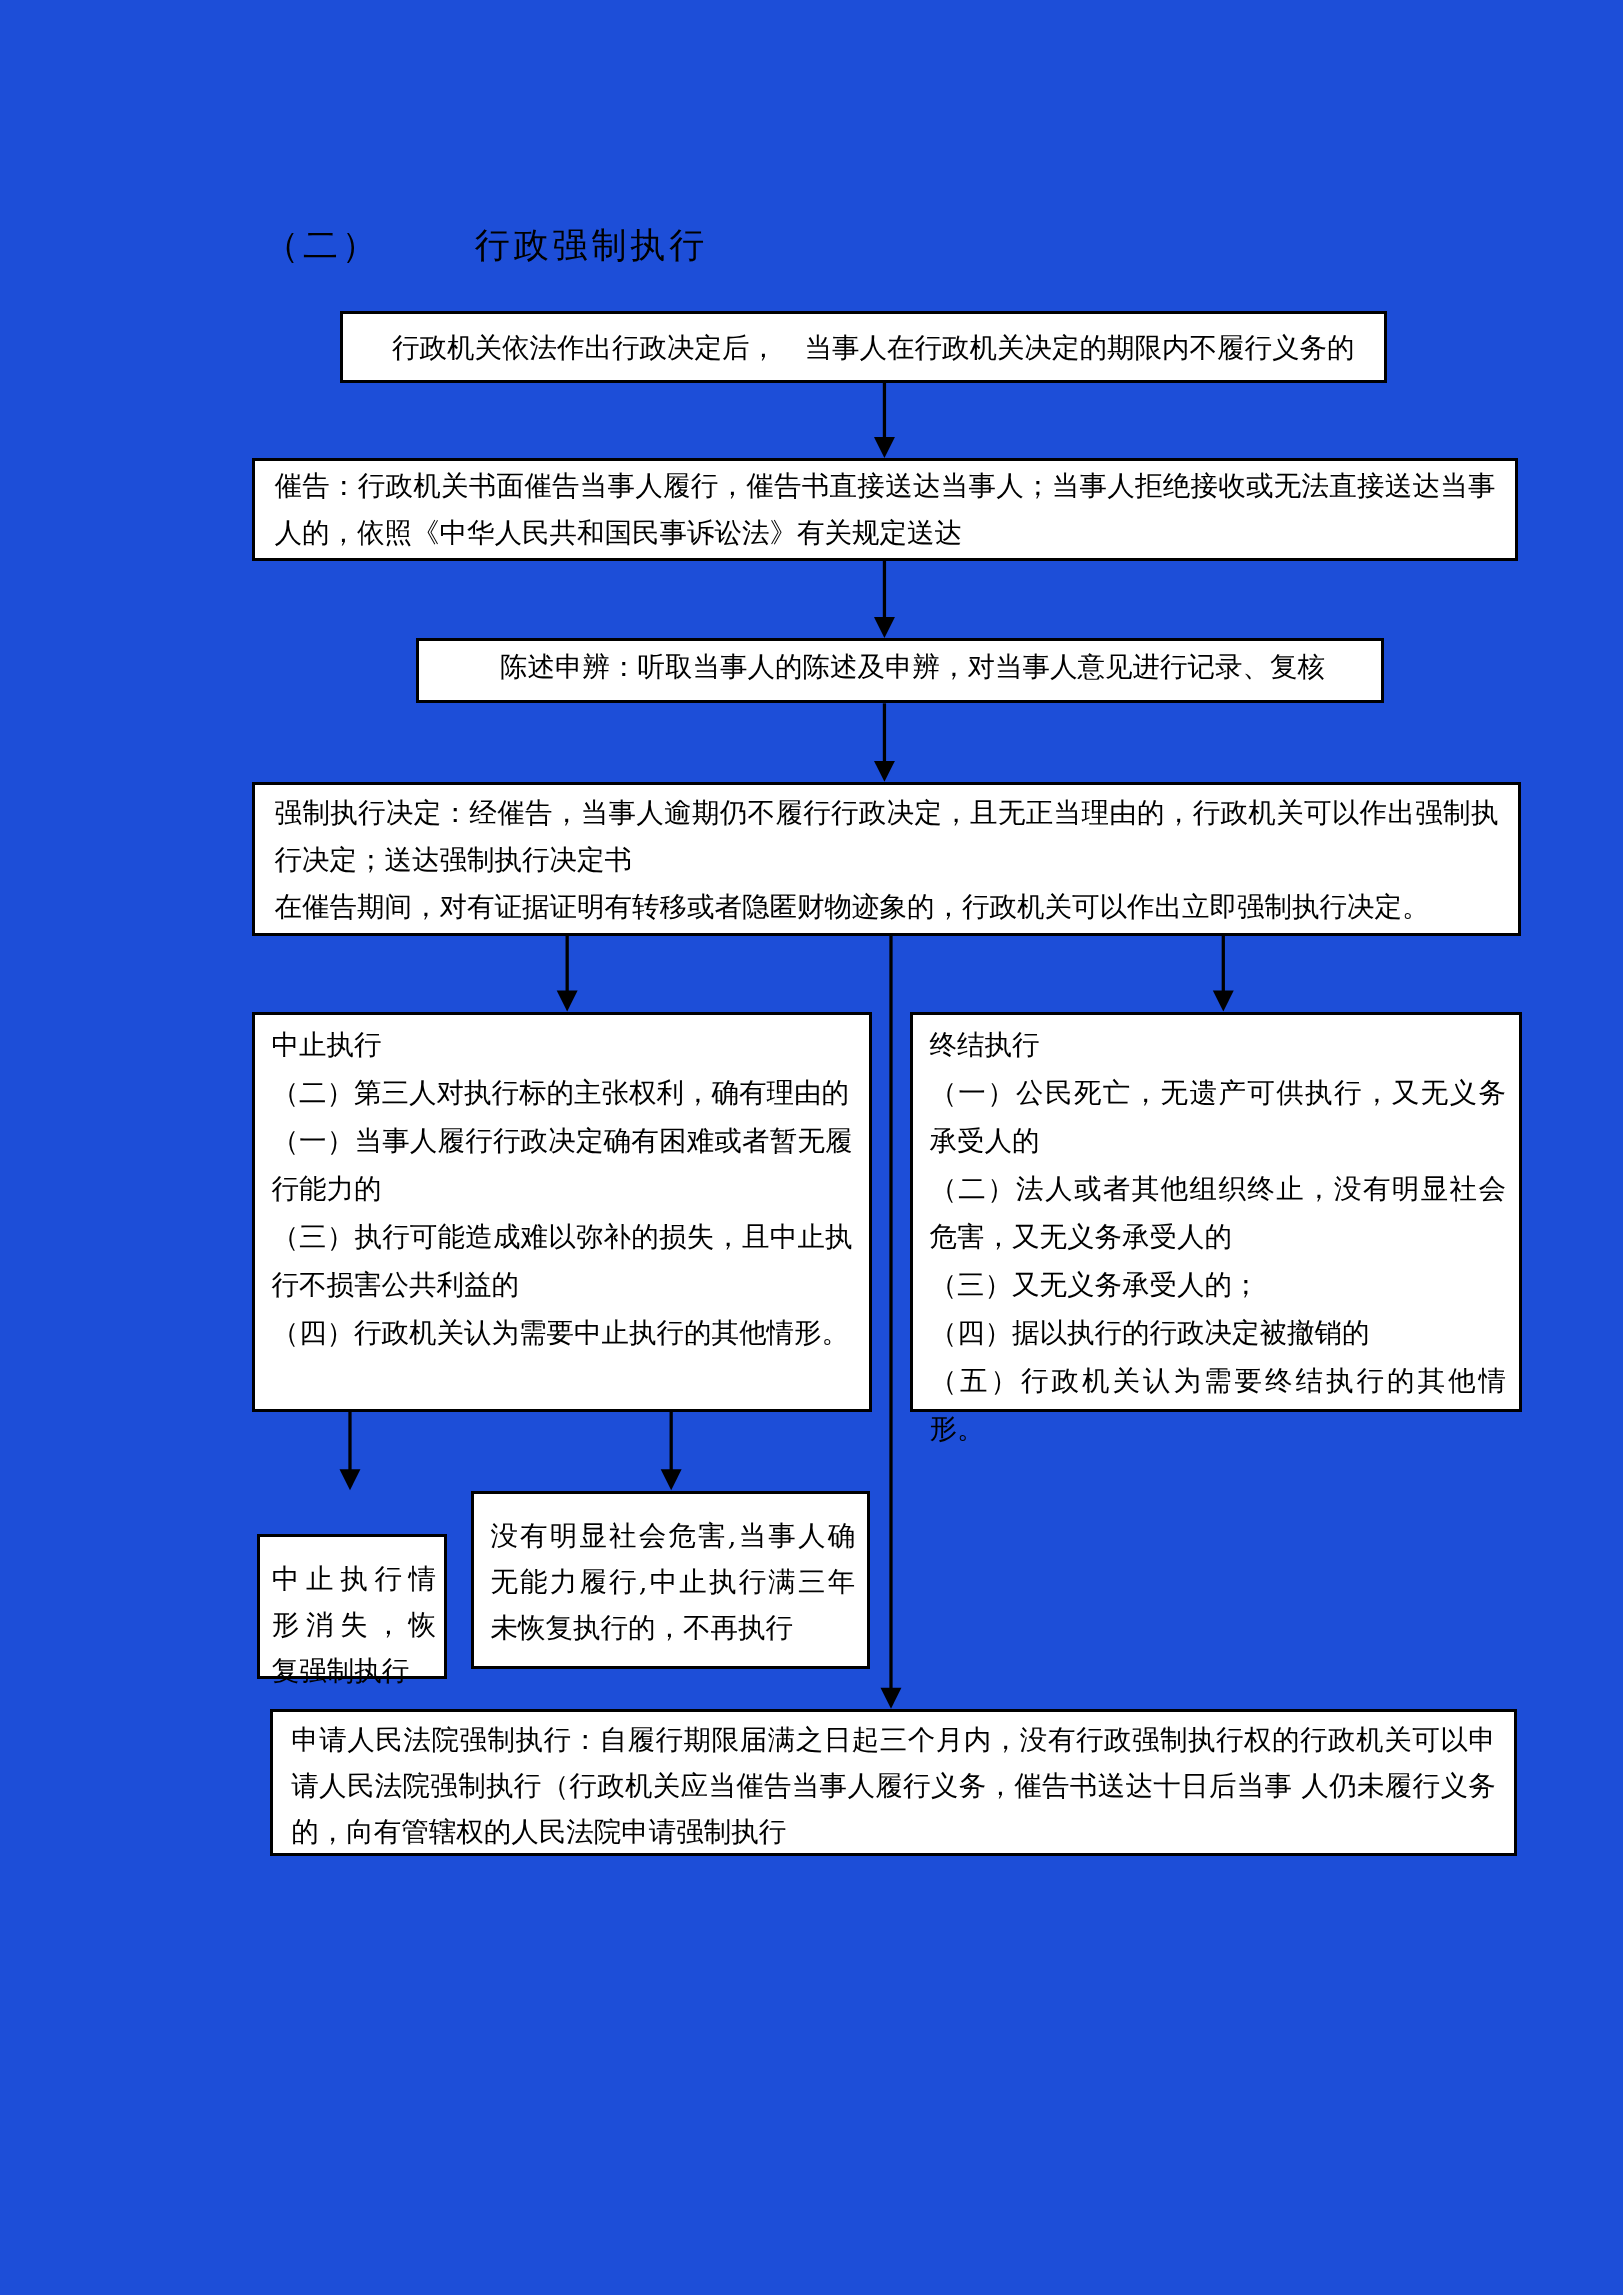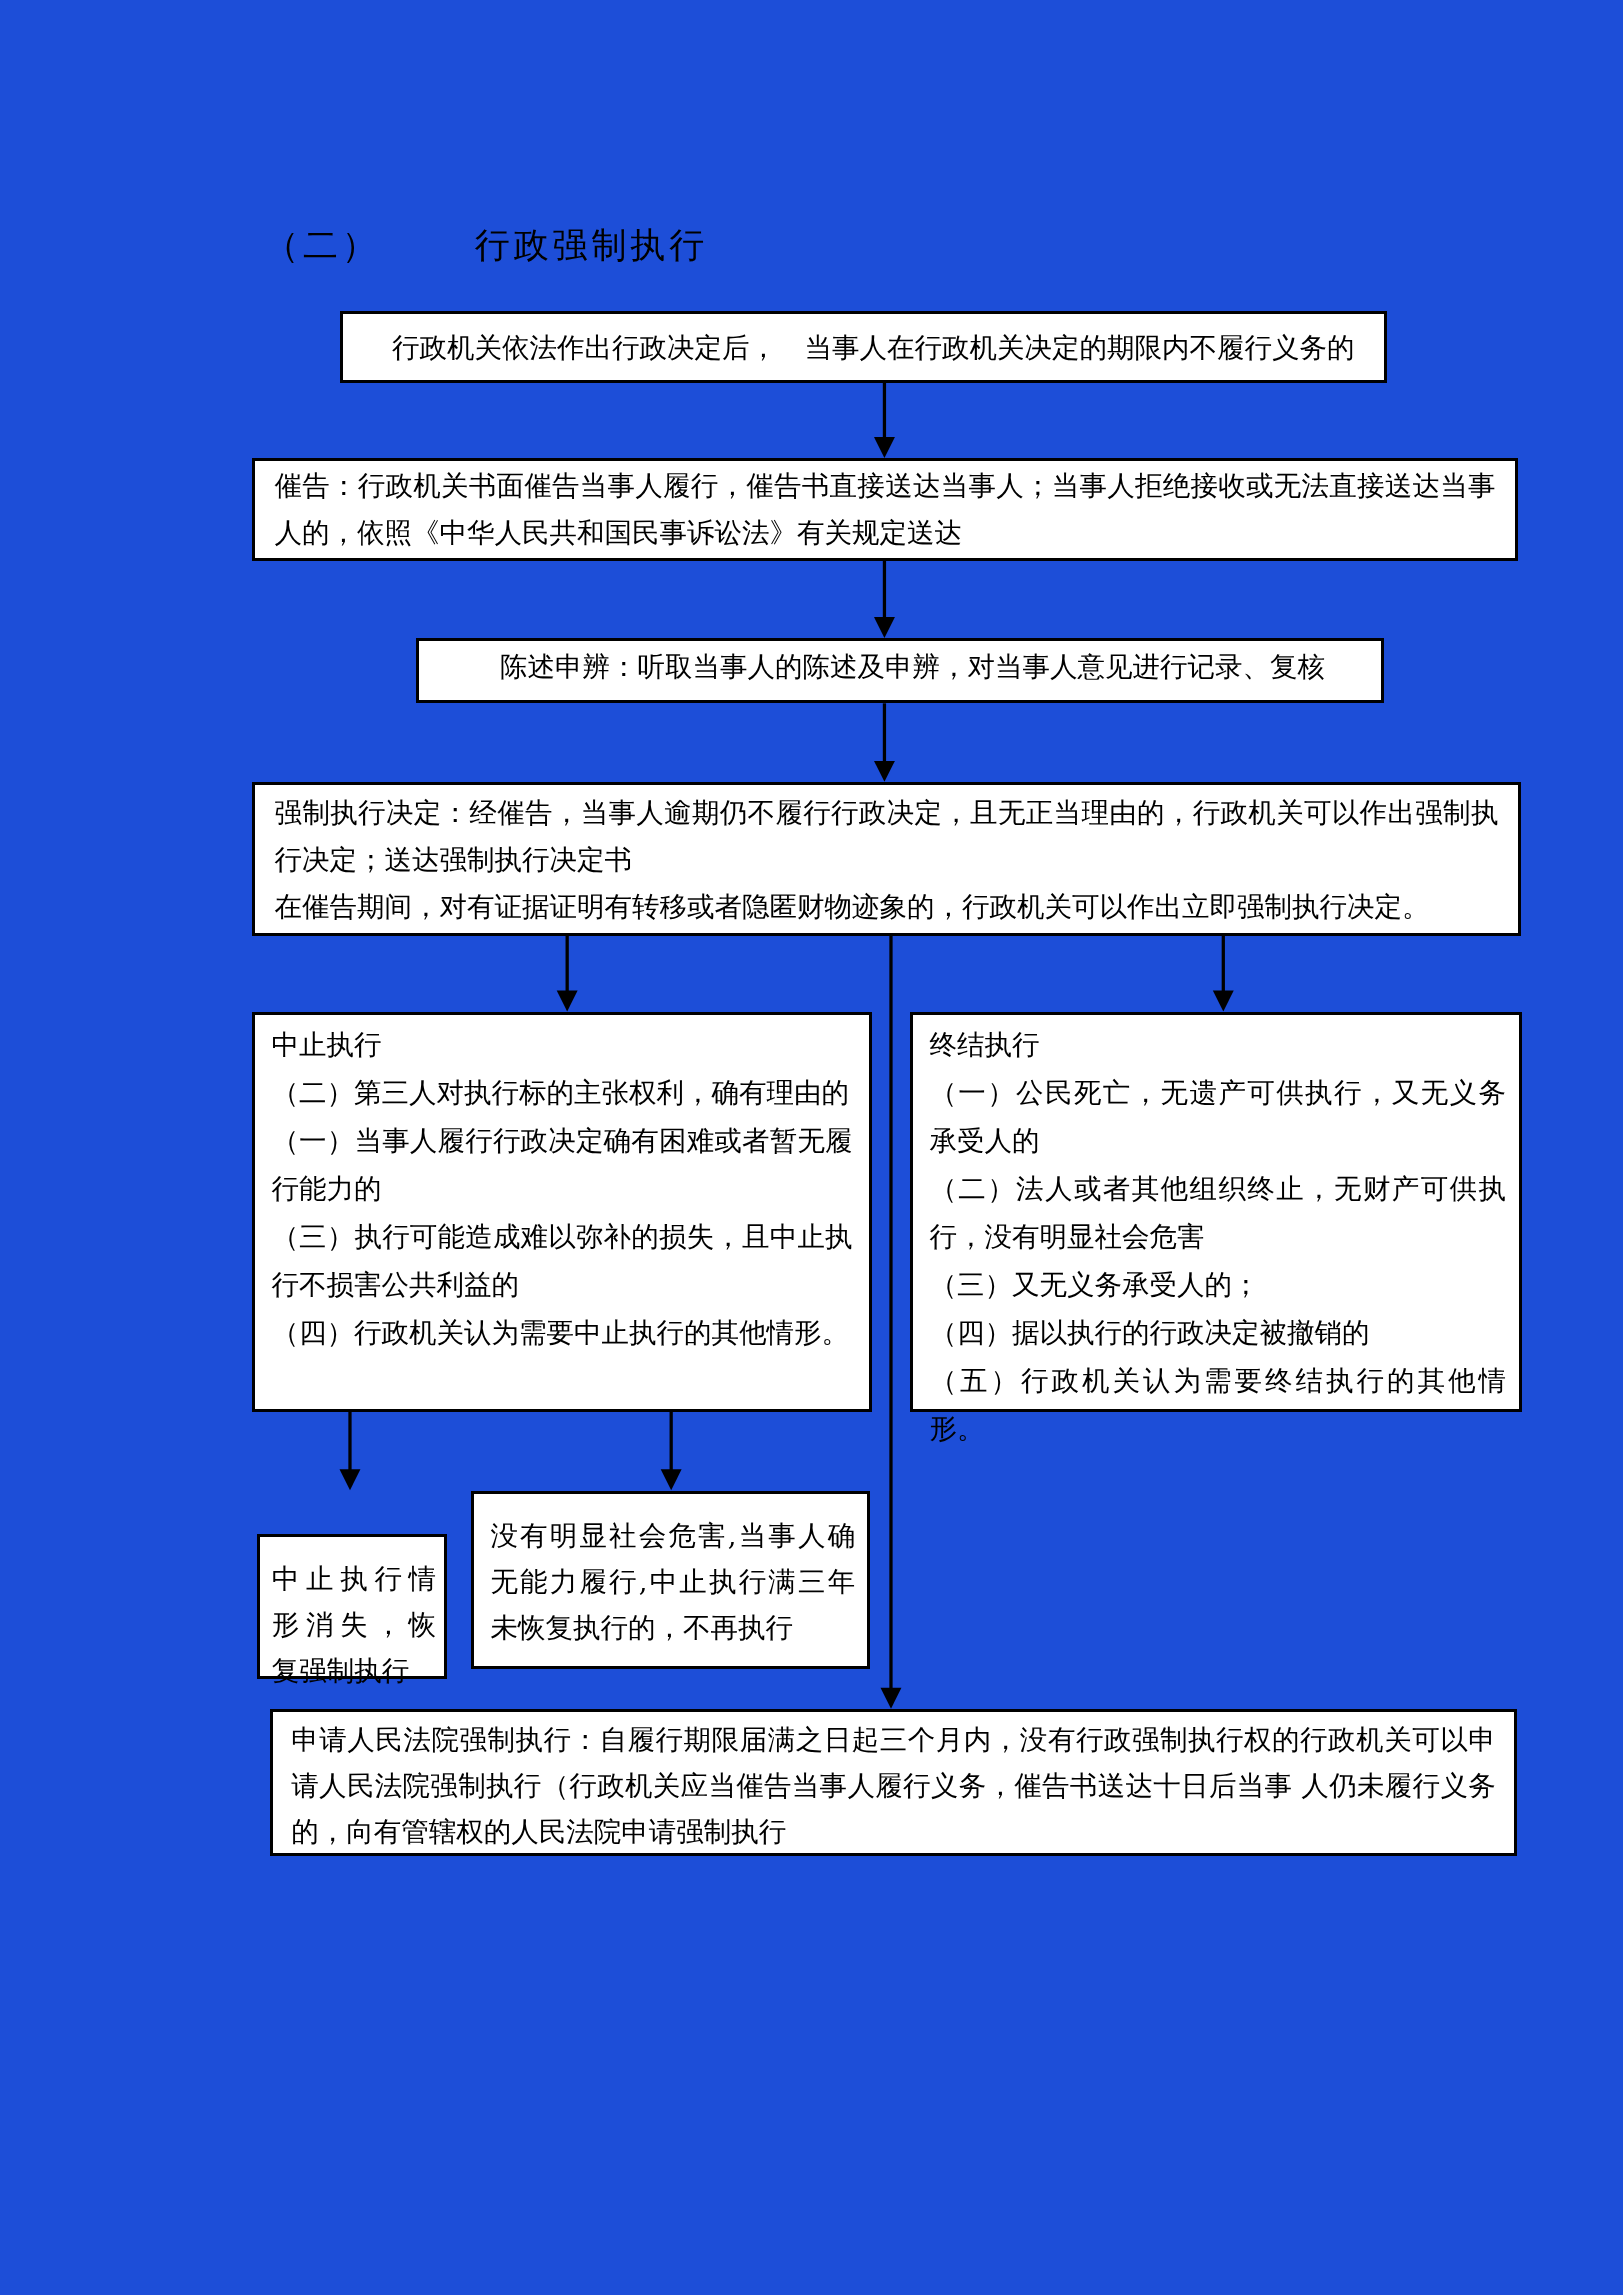--- a/index.html
+++ b/index.html
@@ -103,21 +103,21 @@
     <p>中止执行</p>
     <p>（二）第三人对执行标的主张权利，确有理由的</p>
     <p>（一）当事人履行行政决定确有困难或者暂无履行能力的</p>
     <p>（三）执行可能造成难以弥补的损失，且中止执行不损害公共利益的</p>
     <p>（四）行政机关认为需要中止执行的其他情形。</p>
   </div>
 
   <div class="fbox" id="box-terminate">
     <p>终结执行</p>
     <p>（一）公民死亡，无遗产可供执行，又无义务承受人的</p>
-    <p>（二）法人或者其他组织终止，无财产可供执行，没有明显社会危害</p>
+    <p>（二）法人或者其他组织终止，没有明显社会危害，又无义务承受人的</p>
     <p>（三）又无义务承受人的；</p>
     <p>（四）据以执行的行政决定被撤销的</p>
     <p>（五）行政机关认为需要终结执行的其他情形。</p>
   </div>
 
   <div class="fbox" id="box-resume">
     <p>中止执行情形消失，恢复强制执行</p>
   </div>
 
   <div class="fbox" id="box-nofurther">

